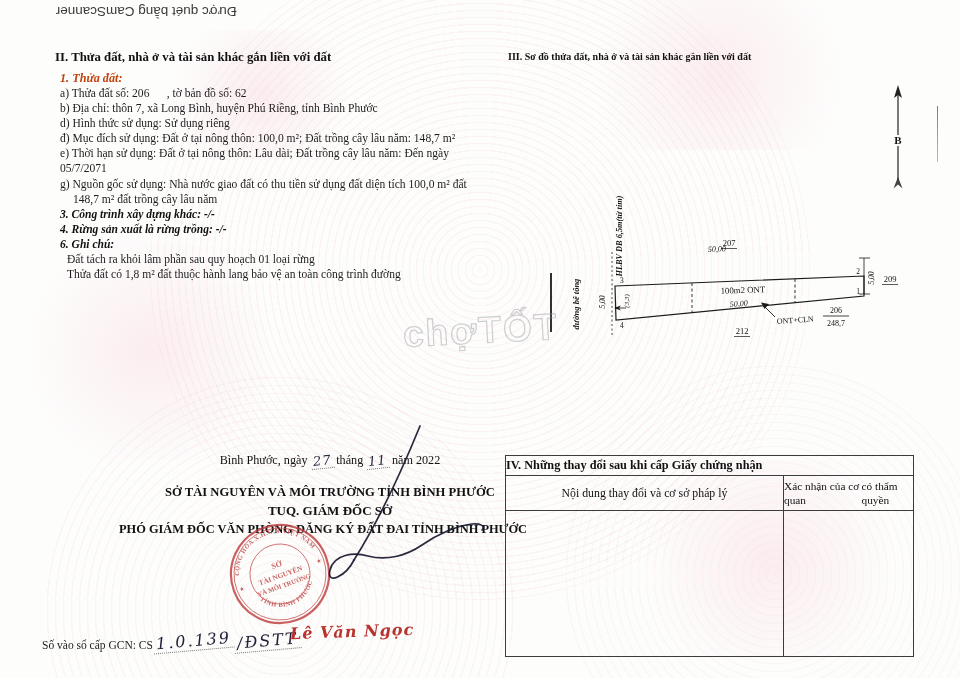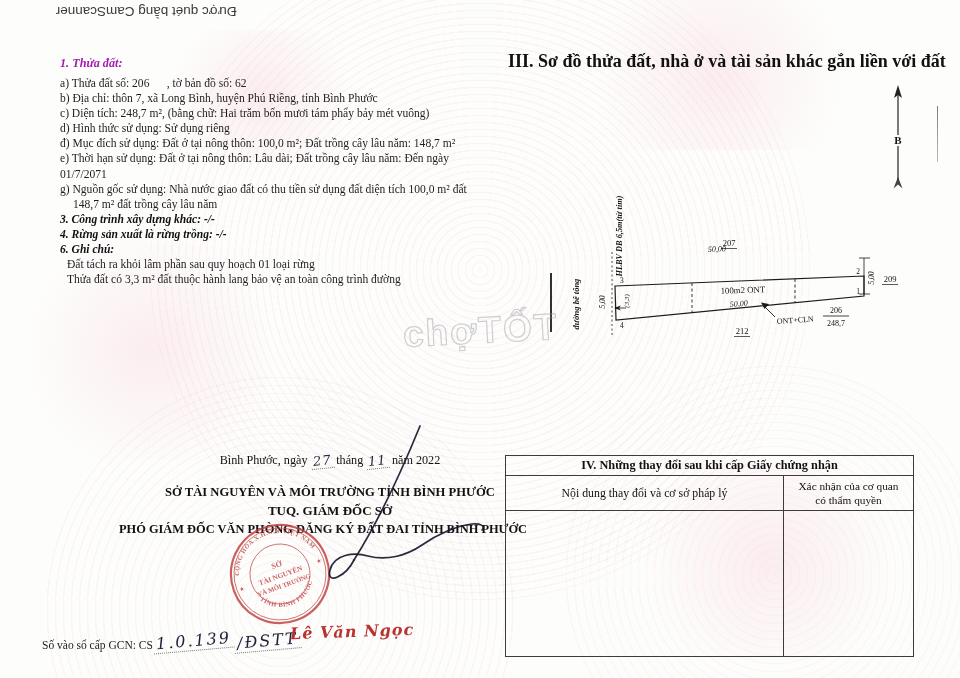--- a/index.html
+++ b/index.html
@@ -22,28 +22,28 @@
   #b3 { left:620px; top:460px; width:300px; height:200px; }
   #b4 { left:150px; top:30px;  width:220px; height:130px; }
 
   .scanner-label {
     position:absolute; left:55px; top:4px; transform:rotate(180deg); transform-origin:center;
     font-family:"Liberation Sans",sans-serif; font-size:13.5px; color:#3a3a3a; width:182px; text-align:center;
   }
 
   .sec2 { position:absolute; left:55px; top:50px; width:430px; }
   .sec2-title { font-weight:bold; font-size:12.8px; color:#111; }
-  .sec2-sub { font-weight:bold; font-style:italic; font-size:12.2px; margin-top:6px; margin-left:5px; color:#a21caf; }
+  .sec2-sub { font-weight:bold; font-style:italic; font-size:12.2px; margin-top:6px; margin-left:5px; color:#c2410c; }
   .line { font-size:11.55px; line-height:15.1px; white-space:pre-wrap; margin-left:5px; }
   .line.indent { margin-left:18px; }
   .line.num { font-weight:bold; font-style:italic; color:#111; }
   .line.note { margin-left:12px; }
-  .sec2 .lines { margin-top:5px; }
-
-  .sec3-title { position:absolute; left:508px; top:51px; font-weight:bold; font-size:18px; color:#111; white-space:nowrap;text-align:right; }
+  .sec2 .lines { }
+
+  .sec3-title { position:absolute; left:508px; top:51px; font-weight:bold; font-size:10px; color:#111; white-space:nowrap;text-align:right; }
 
   .diagram { position:absolute; left:530px; top:80px; }
   .diagram text { fill:#141414; font-family:"Liberation Serif","DejaVu Serif",serif; }
   .dimtxt { font-style:italic; }
 
   .fold-line { position:absolute; left:937px; top:106px; width:1px; height:56px;
     background:linear-gradient(#7d7d7d,#b9b9b9); }
 
   .sign-block { position:absolute; left:115px; top:452px; width:430px; text-align:center; color:#111; }
   .date-line { font-size:12.2px; white-space:nowrap; }
@@ -65,26 +65,26 @@
   .hand-num { display:inline-block; font-style:italic; font-family:"DejaVu Serif",serif;
     font-size:16px; letter-spacing:2px; color:#20203a; transform:rotate(-5deg);
     position:relative; top:-3px; border-bottom:1px dotted #777; padding:0 3px; }
 
   .watermark { position:absolute; left:403px; top:310px; font-family:"Liberation Sans",sans-serif;
     font-weight:bold; font-size:37px; letter-spacing:2px; color:rgba(255,255,255,0.05);
     -webkit-text-stroke:1.2px rgba(150,150,158,0.45); transform:rotate(-3deg); pointer-events:none; }
 
   .table4 { position:absolute; left:505px; top:455px; width:407px; height:200px;
     border:1.5px solid #3c3c3c; display:flex; flex-direction:column; background:transparent; color:#111; }
-  .t4-title { height:19px; border-bottom:1.5px solid #3c3c3c; text-align:center;
+  .t4-title { height:19px; border-bottom:1.5px solid #3c3c3c; 
     font-weight:bold; font-size:12.3px; line-height:19px; }
   .t4-head { display:flex; border-bottom:1.5px solid #3c3c3c; height:34px; }
   .t4-c1 { width:277px; border-right:1.5px solid #3c3c3c; display:flex; align-items:center;
     justify-content:center; font-size:11.8px; }
-  .t4-c2 { flex:1; display:flex; flex-direction:column; align-items:center; justify-content:center;
+  .t4-c2 { flex:1; display:flex; align-items:center; justify-content:center;
     font-size:11.3px; line-height:14px; }
   .t4-body { flex:1; display:flex; }
   .t4-b1 { width:277px; border-right:1.5px solid #3c3c3c; }
   .t4-b2 { flex:1; }
 </style>
 </head>
 <body>
 
 <div class="page">
 
@@ -92,35 +92,35 @@
   <div class="guilloche" id="g2"></div>
   <div class="guilloche" id="g3"></div>
   <div class="blotch" id="b1"></div>
   <div class="blotch" id="b2"></div>
   <div class="blotch" id="b3"></div>
   <div class="blotch" id="b4"></div>
 
   <div class="scanner-label">Được quét bằng CamScanner</div>
 
   <div class="sec2">
+    <div class="sec2-title">II. Thửa đất, nhà ở và tài sản khác gắn liền với đất</div>
     <div class="sec2-sub">1. Thửa đất:</div>
     <div class="lines">
       <div class="line">a) Thửa đất số: 206      , tờ bản đồ số: 62</div>
       <div class="line">b) Địa chỉ: thôn 7, xã Long Bình, huyện Phú Riềng, tỉnh Bình Phước</div>
-      <div class="line">c) Diện tích: 248,7 m², (bằng chữ: Hai trăm bốn mươi tám phẩy bảy mét vuông)</div>
       <div class="line">d) Hình thức sử dụng: Sử dụng riêng</div>
       <div class="line">đ) Mục đích sử dụng: Đất ở tại nông thôn: 100,0 m²; Đất trồng cây lâu năm: 148,7 m²</div>
-      <div class="line">e) Thời hạn sử dụng: Đất ở tại nông thôn: Lâu dài; Đất trồng cây lâu năm: Đến ngày 01/7/2071</div>
+      <div class="line">e) Thời hạn sử dụng: Đất ở tại nông thôn: Lâu dài; Đất trồng cây lâu năm: Đến ngày 05/7/2071</div>
       <div class="line">g) Nguồn gốc sử dụng: Nhà nước giao đất có thu tiền sử dụng đất diện tích 100,0 m² đất</div>
       <div class="line indent">148,7 m² đất trồng cây lâu năm</div>
       <div class="line num">3. Công trình xây dựng khác: -/-</div>
       <div class="line num">4. Rừng sản xuất là rừng trồng: -/-</div>
       <div class="line num">6. Ghi chú:</div>
       <div class="line note">Đất tách ra khỏi lâm phần sau quy hoạch 01 loại rừng</div>
-      <div class="line note">Thửa đất có 3,3 m² đất thuộc hành lang bảo vệ an toàn công trình đường</div>
+      <div class="line note">Thửa đất có 1,8 m² đất thuộc hành lang bảo vệ an toàn công trình đường</div>
     </div>
   </div>
 
   <div class="sec3-title">III. Sơ đồ thửa đất, nhà ở và tài sản khác gắn liền với đất</div>
 
   <svg class="diagram" width="420" height="280" viewBox="0 0 420 280">
 
     <g>
       <line x1="368" y1="14" x2="368" y2="100" stroke="#222" stroke-width="1.2"></line>
       <path d="M368,5 L364,18 L368,15 L372,18 Z" fill="#222"></path>

